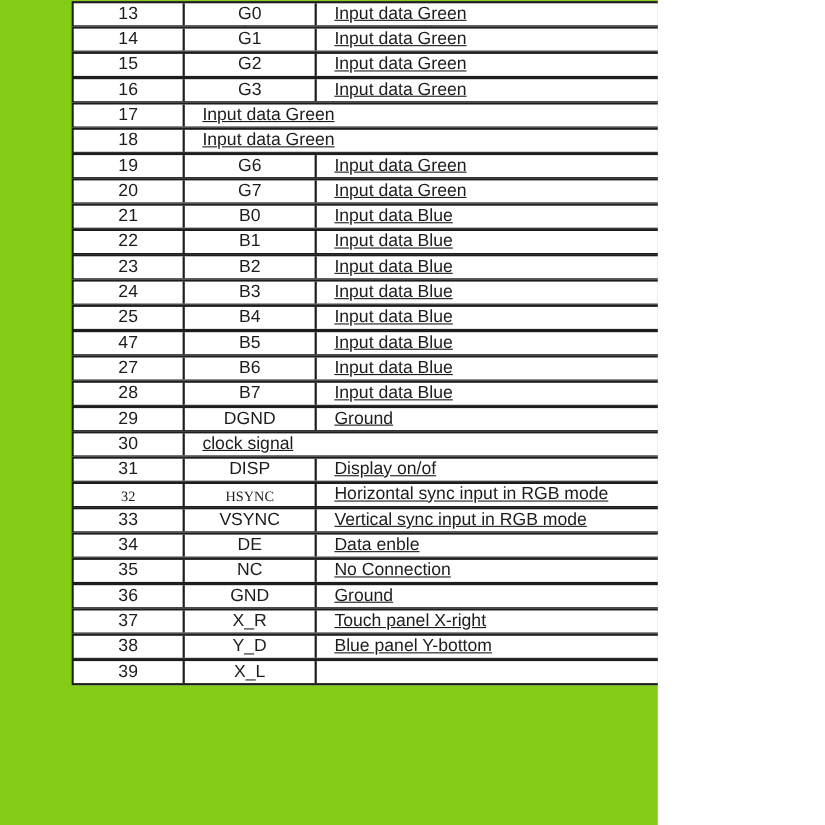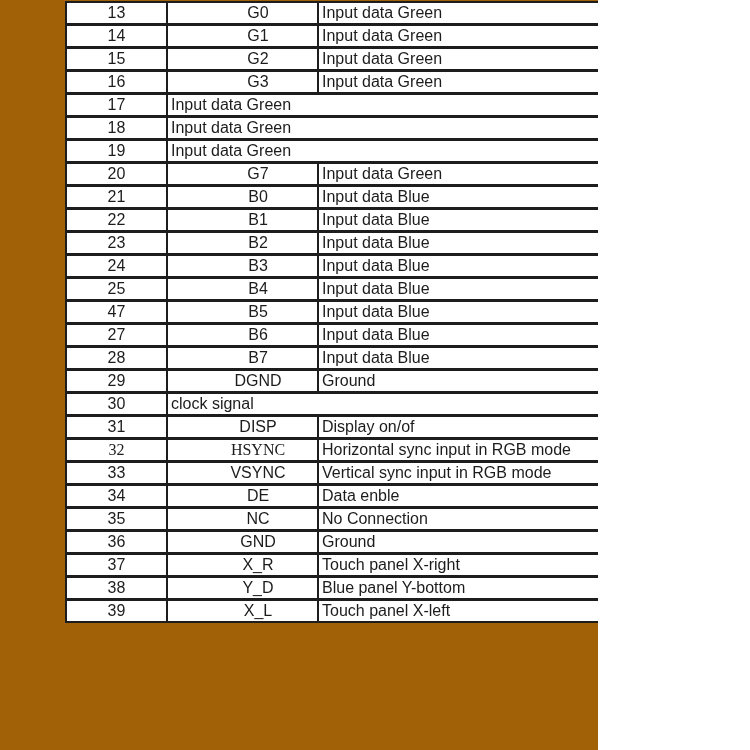--- a/index.html
+++ b/index.html
@@ -4,21 +4,21 @@
 <style>
   html, body {
     margin: 0;
     padding: 0;
     background: #ffffff;
   }
   .page {
     position: relative;
     width: 598px;
     height: 750px;
-    background: #a16207;
+    background: #84cc16;
     overflow: hidden;
     font-family: "Liberation Sans", sans-serif;
     color: #1c1c1c;
   }
   .pin-table {
     position: absolute;
     left: 65px;
     top: 1px;
     width: 628px;
   }
@@ -44,32 +44,32 @@
   }
   .cell-pin {
     width: 99px;
     justify-content: center;
     border-right: 2px solid #1d1d1d;
   }
   .cell-symbol {
     width: 118px;
     justify-content: center;
     border-right: 2px solid #1d1d1d;
-    margin-left: 31px;
   }
   .cell-desc {
     flex: 1;
     justify-content: flex-start;
-    padding-left: 3px;
+    padding-left: 16px;
+    text-decoration: underline;
   }
   
   .pin-row.serif .cell-pin,
   .pin-row.serif .cell-symbol {
     font-family: "Liberation Serif", serif;
-    font-size: 16px;
+    font-size: 13px;
   }
 </style>
 </head>
 <body>
 
 <div class="page">
   <div class="pin-table">
       <div class="pin-row">
     <div class="cell cell-pin">13</div>
     <div class="cell cell-symbol">G0</div>
@@ -93,20 +93,21 @@
       <div class="pin-row">
     <div class="cell cell-pin">17</div>
     <div class="cell cell-desc">Input data Green</div>
   </div>
       <div class="pin-row">
     <div class="cell cell-pin">18</div>
     <div class="cell cell-desc">Input data Green</div>
   </div>
       <div class="pin-row">
     <div class="cell cell-pin">19</div>
+    <div class="cell cell-symbol">G6</div>
     <div class="cell cell-desc">Input data Green</div>
   </div>
       <div class="pin-row">
     <div class="cell cell-pin">20</div>
     <div class="cell cell-symbol">G7</div>
     <div class="cell cell-desc">Input data Green</div>
   </div>
       <div class="pin-row">
     <div class="cell cell-pin">21</div>
     <div class="cell cell-symbol">B0</div>
@@ -192,16 +193,15 @@
     <div class="cell cell-desc">Touch panel X-right</div>
   </div>
       <div class="pin-row">
     <div class="cell cell-pin">38</div>
     <div class="cell cell-symbol">Y_D</div>
     <div class="cell cell-desc">Blue panel Y-bottom</div>
   </div>
       <div class="pin-row">
     <div class="cell cell-pin">39</div>
     <div class="cell cell-symbol">X_L</div>
-    <div class="cell cell-desc">Touch panel X-left</div>
   </div>
     </div>
 </div>
 
 </body></html>

